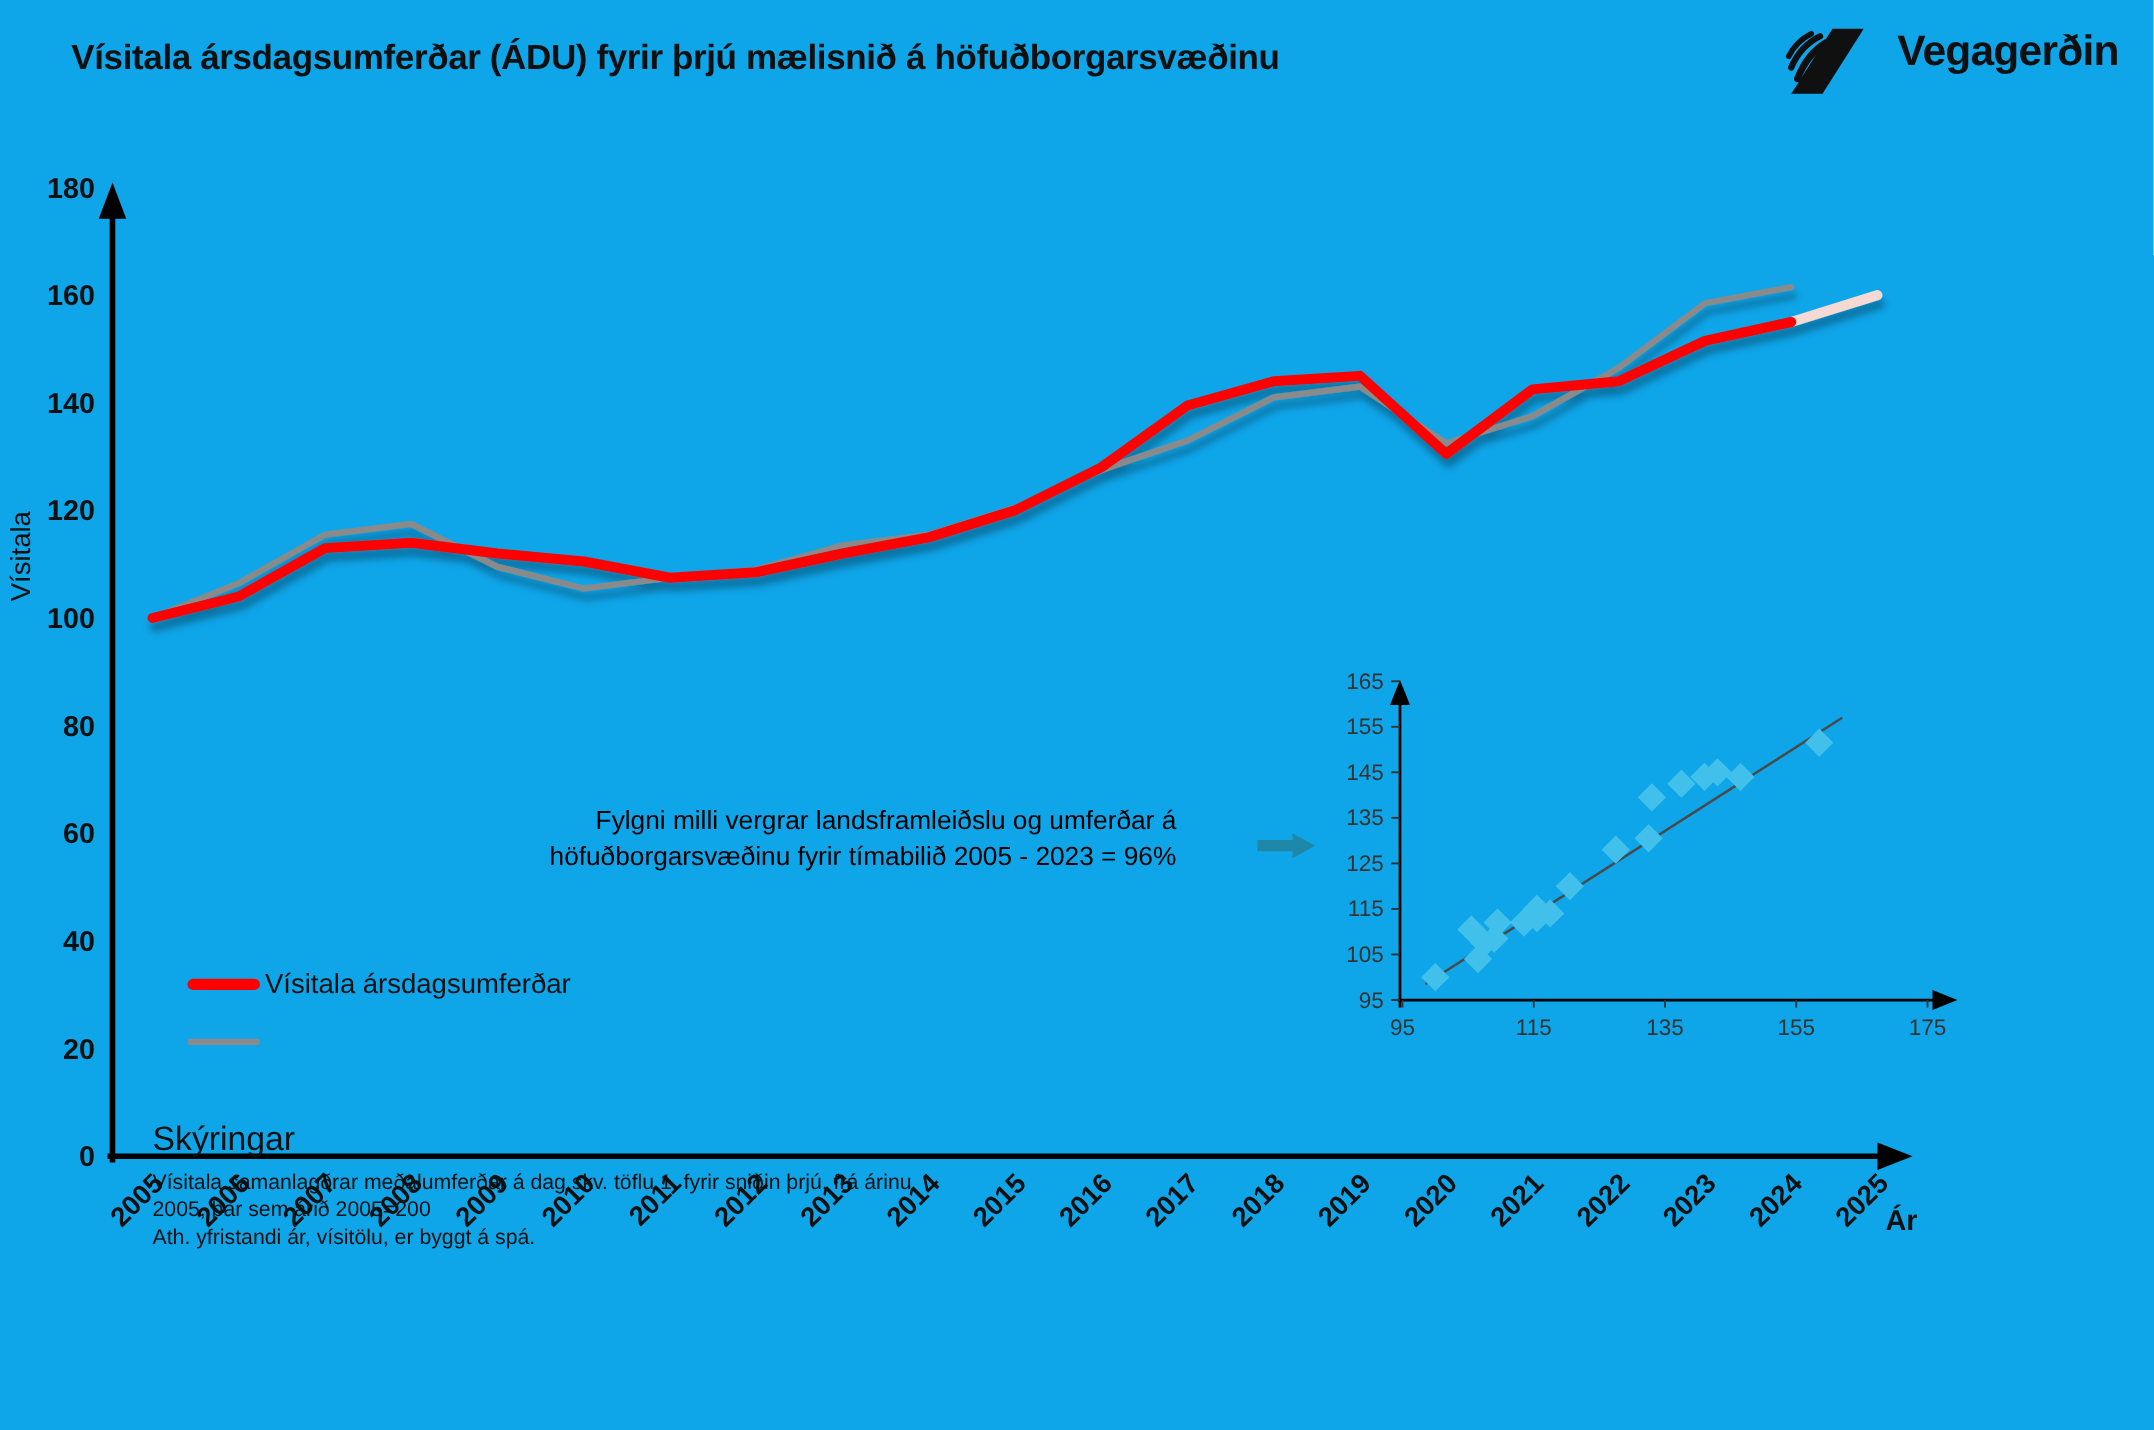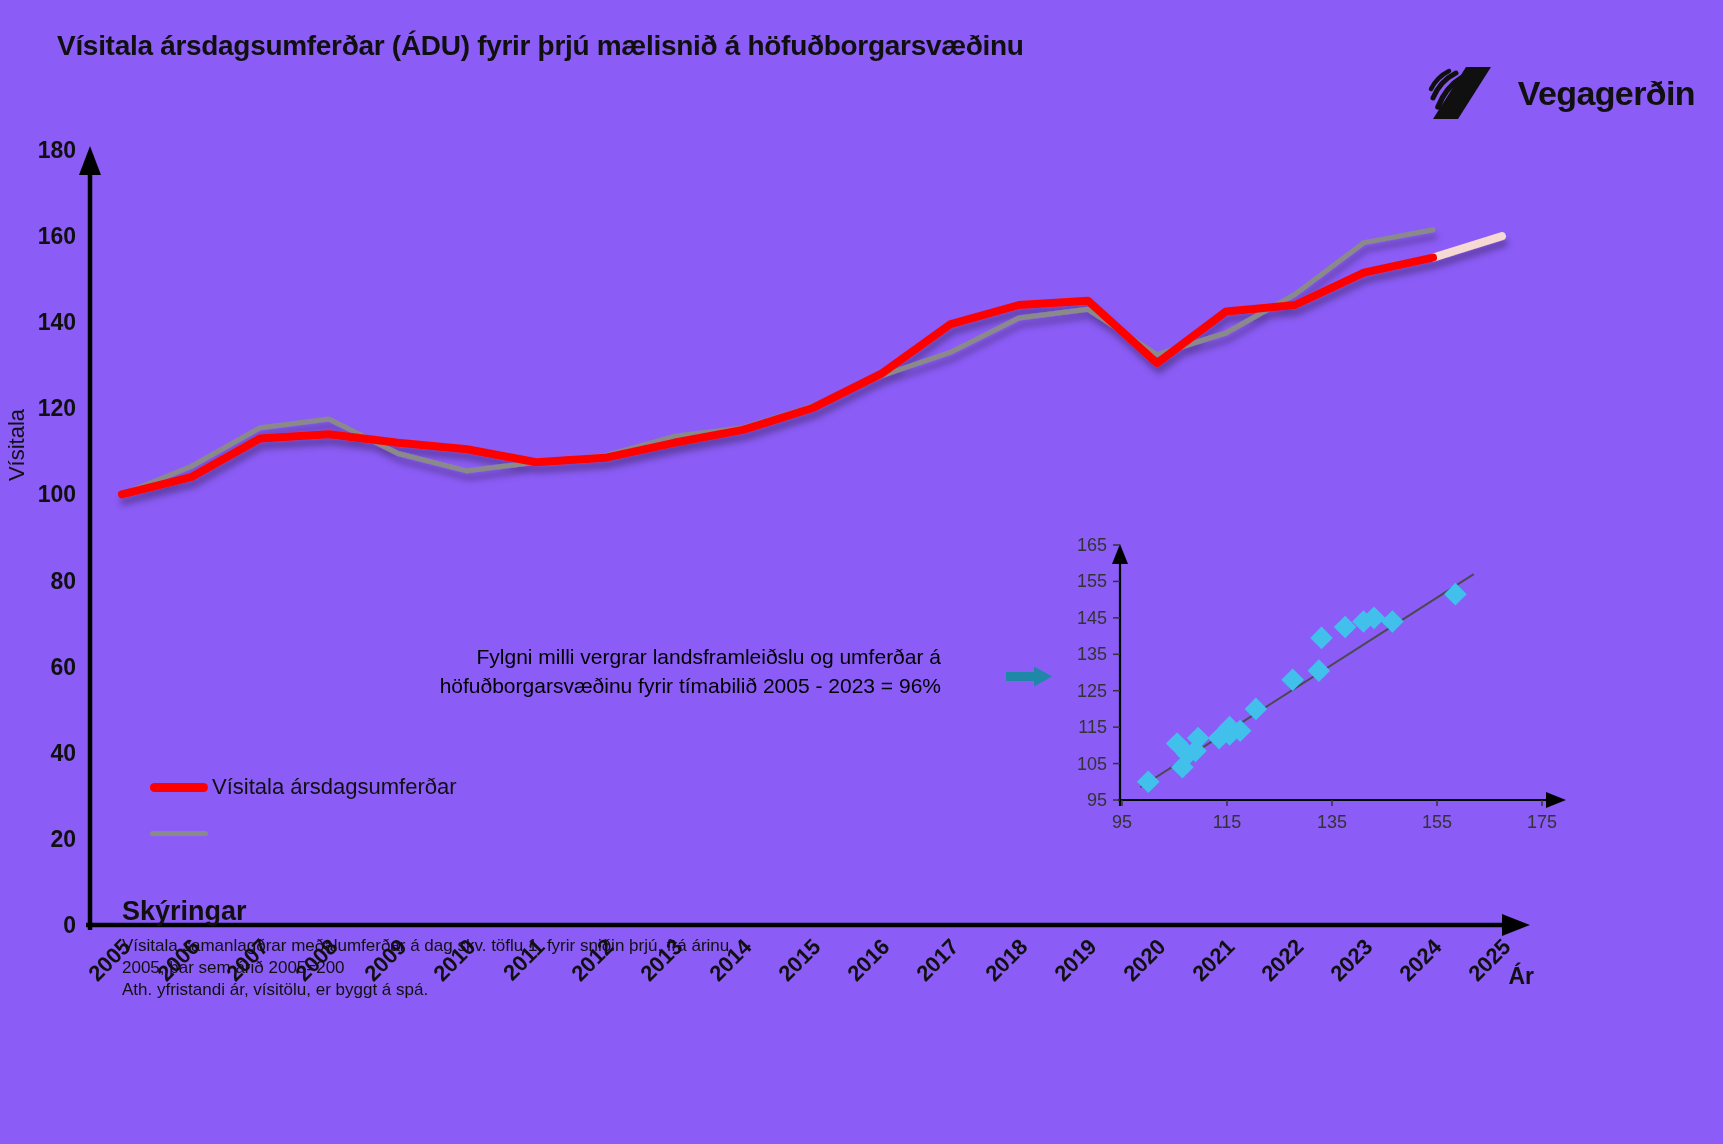--- a/index.html
+++ b/index.html
@@ -1,45 +1,45 @@
 <!DOCTYPE html>
 <html><head>
 <meta charset="utf-8">
 <style>
   html,body{margin:0;padding:0;background:#ffffff;}
   .canvas{
-    position:relative;width:1723px;height:1144px;background:#8b5cf6;
+    position:relative;width:1723px;height:1144px;background:#0ea5e9;
     font-family:"Liberation Sans",sans-serif;overflow:hidden;color:#111;
   }
   .page-title{
     position:absolute;left:57px;top:26px;width:1160px;
     font-size:28px;font-weight:700;line-height:40px;letter-spacing:-0.3px;color:#101010;
   }
-  .logo{position:absolute;top:22px;right:28px;display:flex;align-items:center;gap:14px;margin-top:44px;}
+  .logo{position:absolute;top:22px;right:28px;display:flex;align-items:flex-start;gap:14px;}
   .logo-mark{width:84px;height:54px;}
   .logo-text{font-size:34px;font-weight:700;letter-spacing:-0.6px;color:#101010;}
   #main-chart{position:absolute;left:0;top:0;}
   .y-axis-title{
     position:absolute;left:-43px;top:430px;width:120px;height:30px;
     display:flex;align-items:center;justify-content:center;
     font-size:22px;font-weight:500;color:#101010;
     transform:rotate(-90deg);
   }
   .legend{position:absolute;left:150px;top:758px;}
   .legend-item{display:flex;align-items:center;height:26px;margin-bottom:20px;margin-top:16px;}
   .swatch{margin-right:4px;}
   .swatch-red{width:58px;height:9px;border-radius:5px;}
   .swatch-gray{width:58px;height:5px;border-radius:3px;}
   .legend-label{font-size:22px;color:#101010;}
   .annotation{
     position:absolute;left:416px;top:642px;width:525px;text-align:right;
     font-size:21px;line-height:29px;color:#000;
   }
   .notes{position:absolute;left:122px;top:896px;color:#101010;}
-  .notes-heading{font-size:27px;font-weight:700;margin:0 0 8px 0;}
+  .notes-heading{font-size:27px;font-weight:400;margin:0 0 8px 0;}
   .notes-body{font-size:17px;line-height:22px;}
 </style>
 </head>
 <body>
 
 <div class="canvas">
 
   <div class="page-title">
     <div>Vísitala ársdagsumferðar (ÁDU) fyrir þrjú mælisnið á höfuðborgarsvæðinu</div>
   </div>

